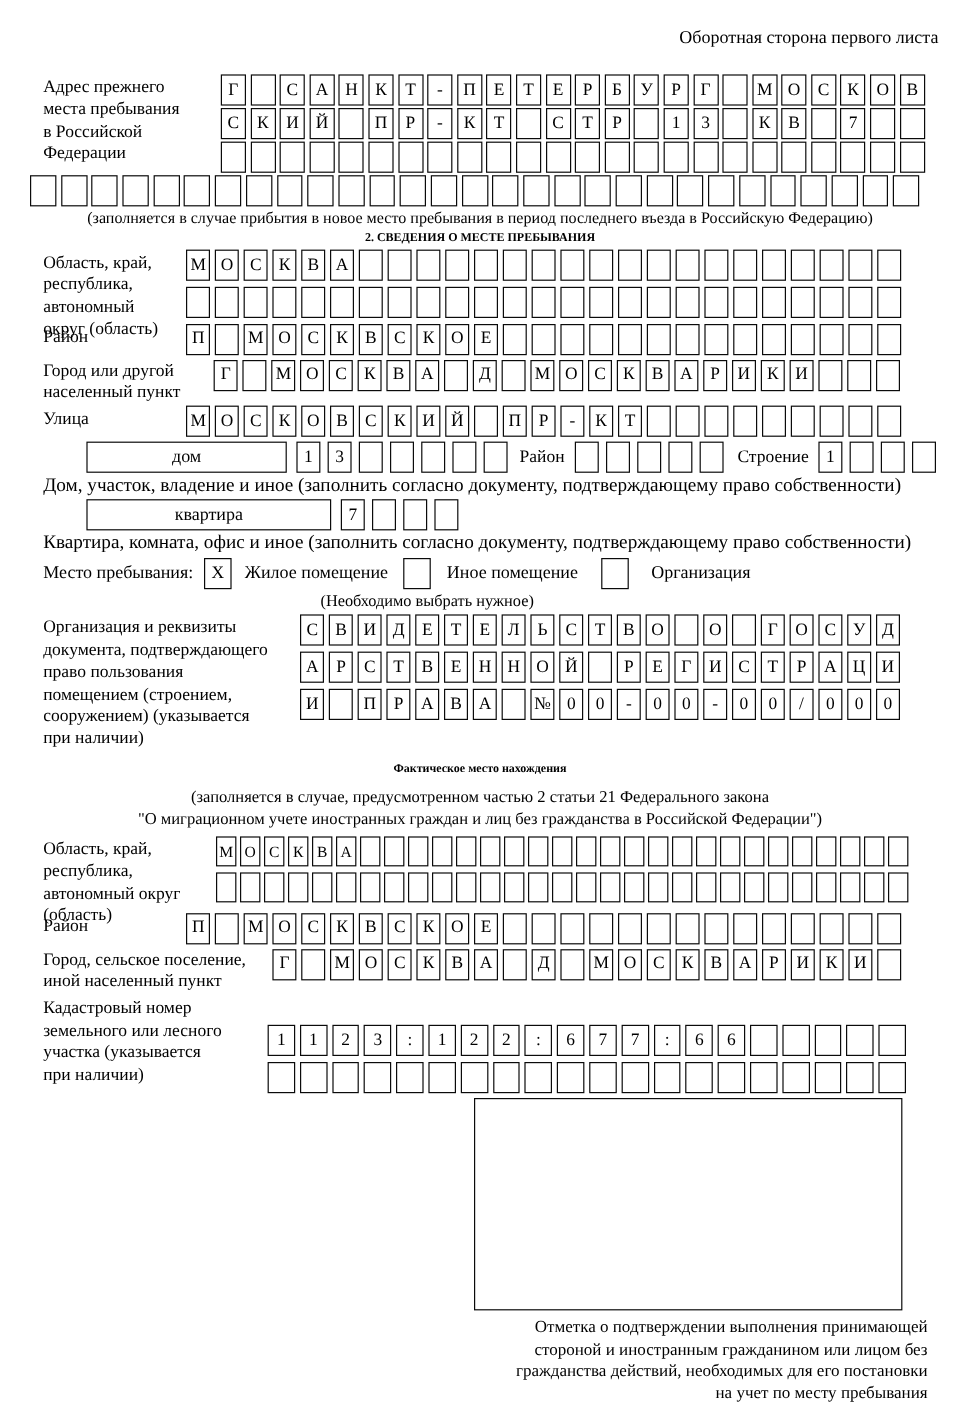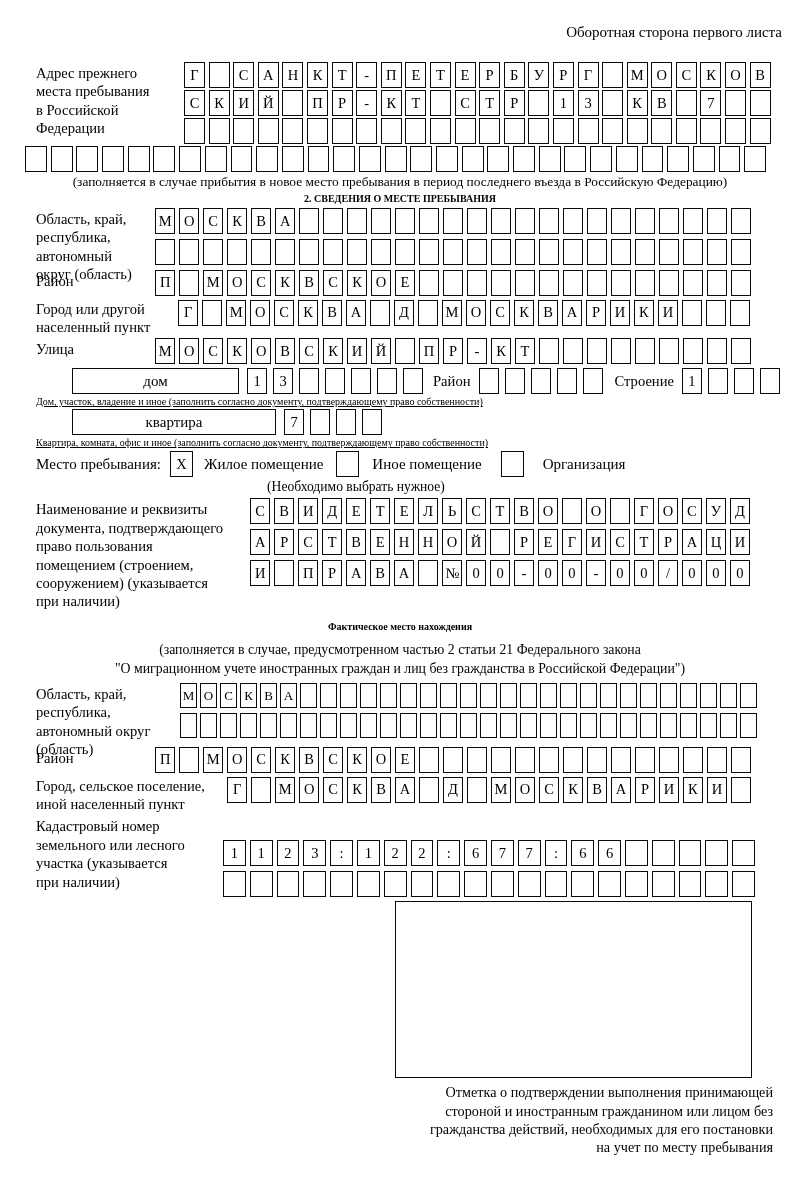--- a/index.html
+++ b/index.html
@@ -41,21 +41,21 @@
   .heading {
     font-weight:bold; font-size:10px; text-align:center;
     margin:3px 36px 4px 0;
   }
   .wide-box {
     flex:none; border:1.8px solid #0a0a0a; height:26px;
     display:flex; align-items:center; justify-content:center; font-size:15px;
   }
   .domrow { display:flex; align-items:center; margin-left:-3px;padding-left:39px; }
   .inline-label { font-size:14.6px; flex:none; }
-  .smallnote { font-size:10px; margin:2px 0 2px 0;text-decoration:underline; }
+  .smallnote { font-size:16px; margin:2px 0 2px 0; }
   .stayrow { display:flex; align-items:center; font-size:15px; margin-top:3px; }
   .cb { width:23px; margin:0; }
   .choose-note { width:300px; margin-left:170px; text-align:center; font-size:13.6px; margin-top:2px; }
   .fact-note {
     text-align:center; font-size:13.8px; line-height:19px;
     white-space:pre-line; margin:0 36px 5px 0;
   }
   .stamp-box {
     width:357px; height:177px; border:1.8px solid #0a0a0a;
     margin-left:359px; margin-top:4px;
@@ -396,21 +396,21 @@
   <div class="cell cb" style="margin-left:9px;">X</div>
   <span style="margin-left:11px;">Жилое помещение</span>
   <div class="cell cb" style="margin-left:13px;"></div>
   <span style="margin-left:13px;">Иное помещение</span>
   <div class="cell cb" style="margin-left:19px;"></div>
   <span style="margin-left:19px;">Организация</span>
 </div>
 <div class="choose-note gap3">(Необходимо выбрать нужное)</div>
 
 <div class="field">
-  <div class="flabel lw214">Наименование и реквизиты
+  <div class="flabel lw214">Организация и реквизиты
 документа, подтверждающего
 право пользования
 помещением (строением,
 сооружением) (указывается
 при наличии)</div>
   <div class="rows">
     <div class="cells c-std rowgap5">
         <div class="cell">С</div>
         <div class="cell">В</div>
         <div class="cell">И</div>

